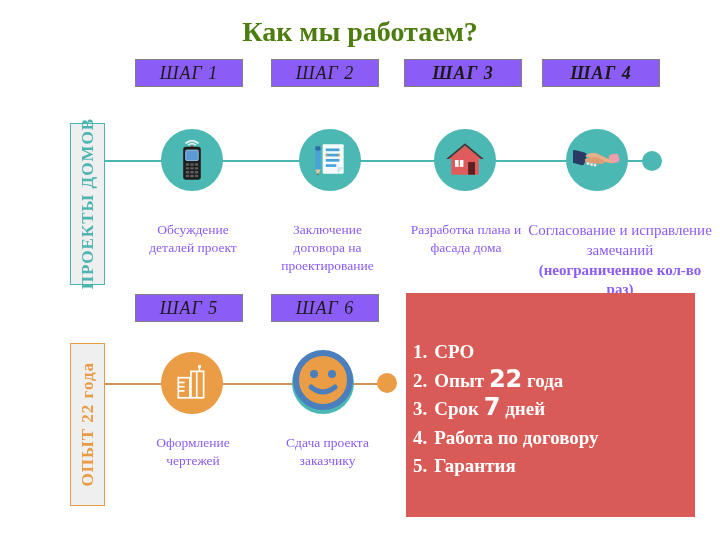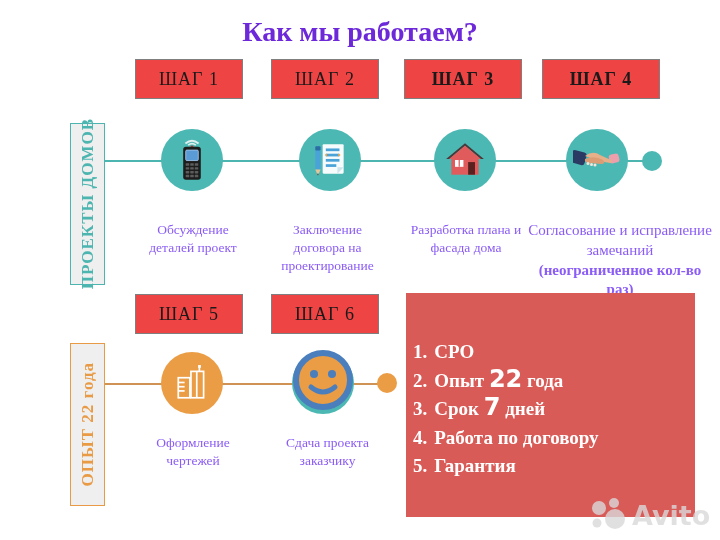--- a/index.html
+++ b/index.html
@@ -3,26 +3,26 @@
 <meta charset="utf-8">
 <style>
   * { margin:0; padding:0; box-sizing:border-box; }
   body { background:#fff; }
   .canvas {
     position:relative; width:720px; height:540px; background:#ffffff;
     font-family:"Liberation Serif", serif; overflow:hidden;
   }
   .title {
     position:absolute; top:16px; left:0; width:720px; text-align:center;
-    font-size:28px; font-weight:bold; color:#6d28d9;
+    font-size:28px; font-weight:bold; color:#4d7c0f;
   }
   .step-box {
-    position:absolute; height:40px; background:#ef4444; border:1.5px solid #7f7f7f;
+    position:absolute; height:28px; background:#8b5cf6; border:1.5px solid #7f7f7f;
     display:flex; align-items:center; justify-content:center;
-    font-size:18px; color:#1a1a1a; letter-spacing:1px;
+    font-size:18px; color:#1a1a1a; letter-spacing:1px;font-style:italic;
   }
   .step-bold { font-weight:bold; }
   #step1 { left:135px; top:59px; width:108px; }
   #step2 { left:271px; top:59px; width:108px; }
   #step3 { left:404px; top:59px; width:118px; }
   #step4 { left:542px; top:59px; width:118px; }
   #step5 { left:135px; top:294px; width:108px; }
   #step6 { left:271px; top:294px; width:108px;text-align:center; }
 
   .side-box {
@@ -222,25 +222,14 @@
   <div class="caption" id="cap6">Сдача проекта заказчику</div>
 
   <div class="red-box">
     <div class="benefit"><span class="num">1.</span><span>СРО</span><span class="hl"></span><span></span></div>
     <div class="benefit"><span class="num">2.</span><span>Опыт </span><span class="hl">22</span><span> года</span></div>
     <div class="benefit"><span class="num">3.</span><span>Срок </span><span class="hl">7</span><span> дней</span></div>
     <div class="benefit"><span class="num">4.</span><span>Работа по договору</span><span class="hl"></span><span></span></div>
     <div class="benefit"><span class="num">5.</span><span>Гарантия</span><span class="hl"></span><span></span></div>
   </div>
 
-  <div class="watermark">
-    <svg width="42" height="38" viewBox="0 0 42 38">
-      <g fill="#d9d9d9">
-        <circle cx="13" cy="12" r="7"></circle>
-        <circle cx="28" cy="7" r="5"></circle>
-        <circle cx="11" cy="27" r="4.5"></circle>
-        <circle cx="29" cy="23" r="10"></circle>
-      </g>
-    </svg>
-    <span class="watermark-text">Avito</span>
-  </div>
 
 </div>
 
 </body></html>

